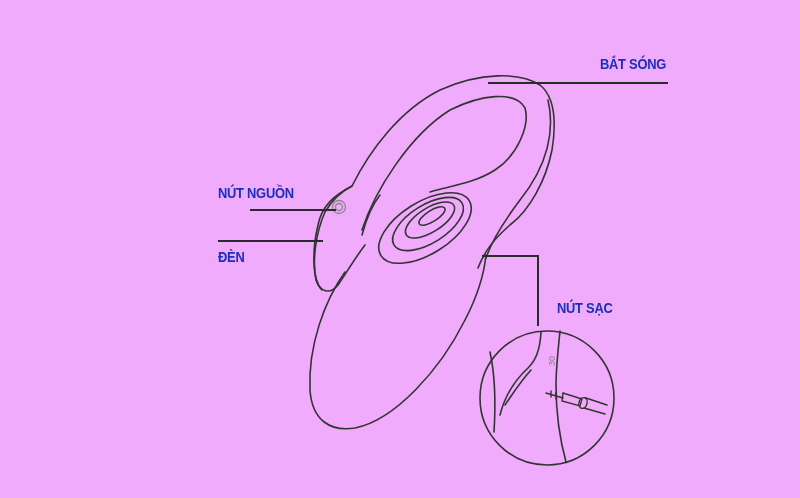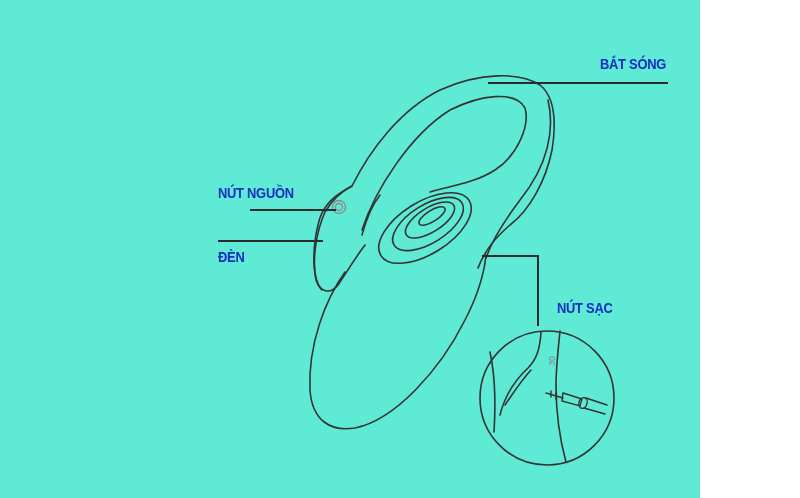--- a/index.html
+++ b/index.html
@@ -1,20 +1,20 @@
 <!DOCTYPE html>
 <html><head>
   <meta charset="utf-8">
   <style>
     html, body { margin: 0; padding: 0; background: #ffffff; }
     .canvas {
       position: relative;
-      width: 700px;
+      width: 800px;
       height: 498px;
-      background: #5eead4;
+      background: #f0abfc;
       overflow: hidden;
     }
     .label {
       position: absolute;
       font-family: "Liberation Sans", sans-serif;
       font-weight: bold;
       font-size: 15px;
       color: #1a2ec0;
       letter-spacing: -0.3px;
       white-space: nowrap;

